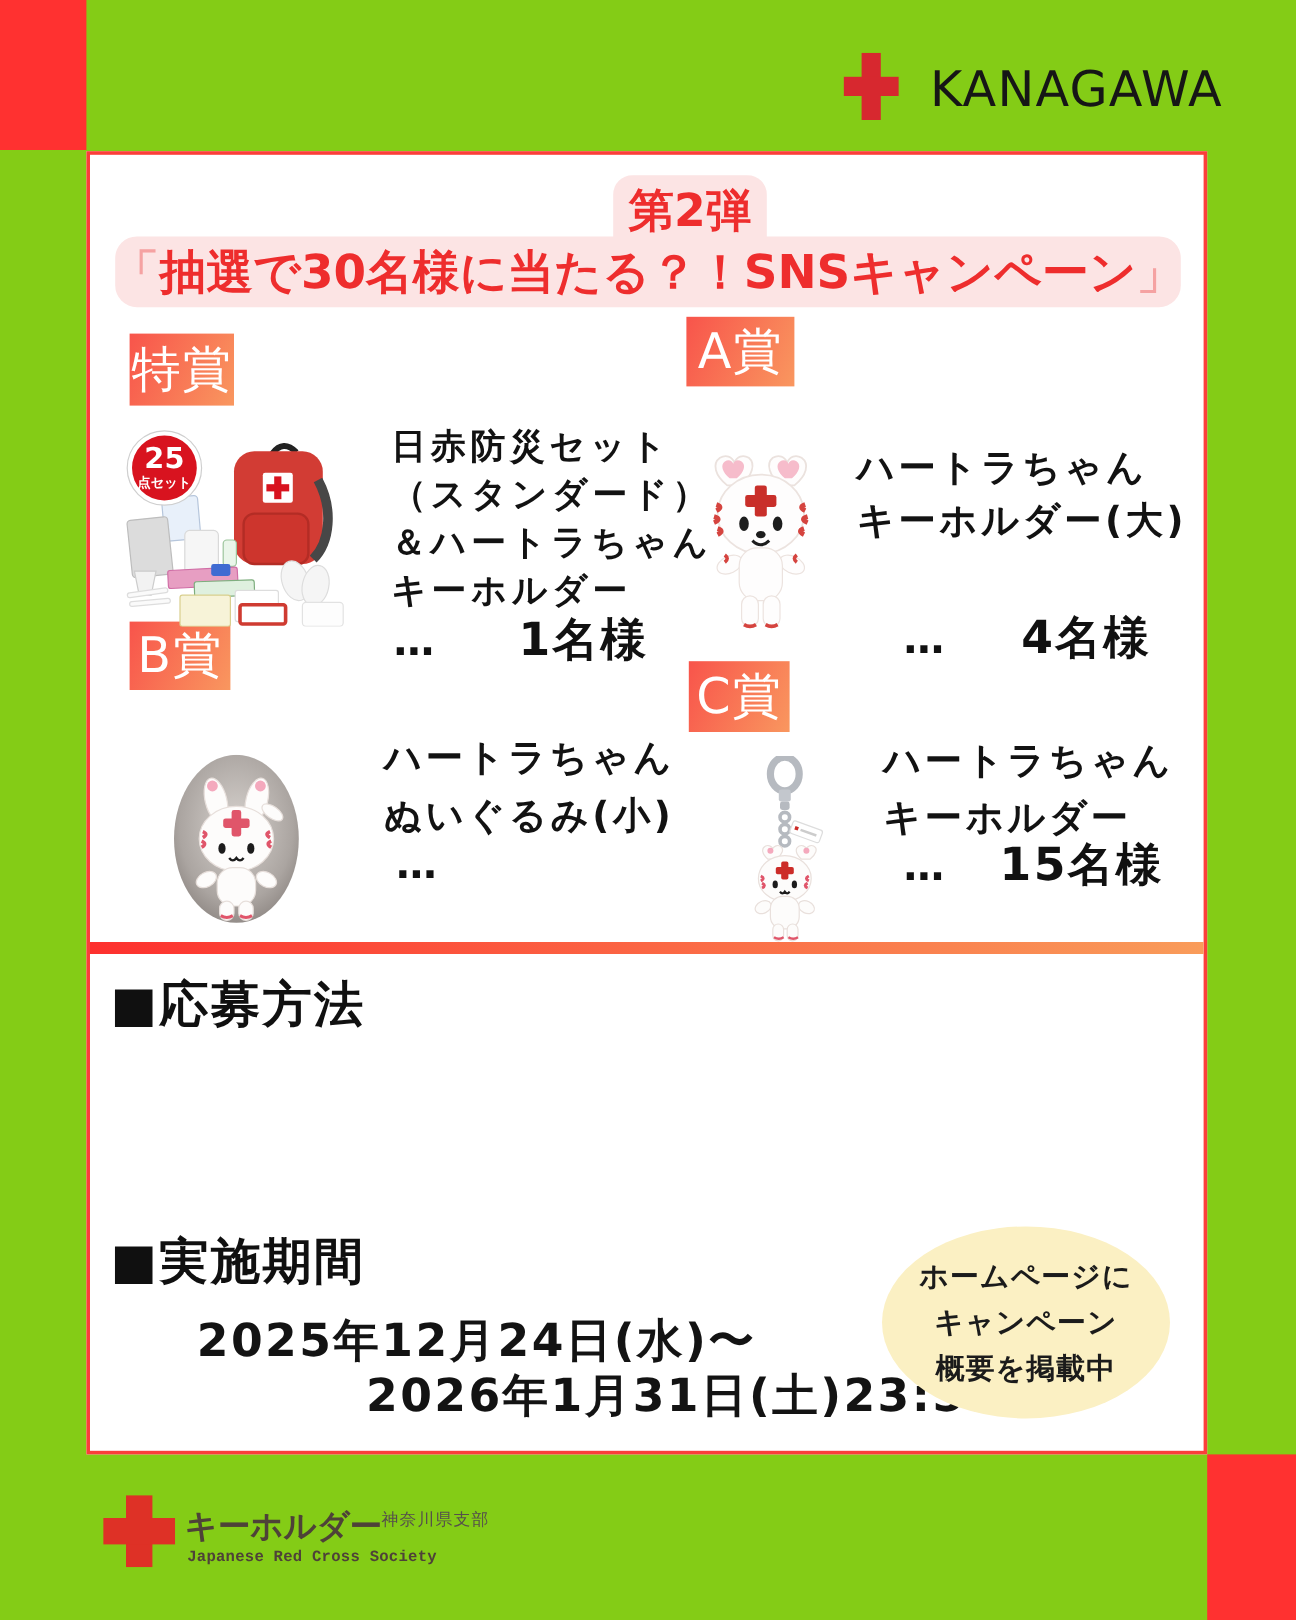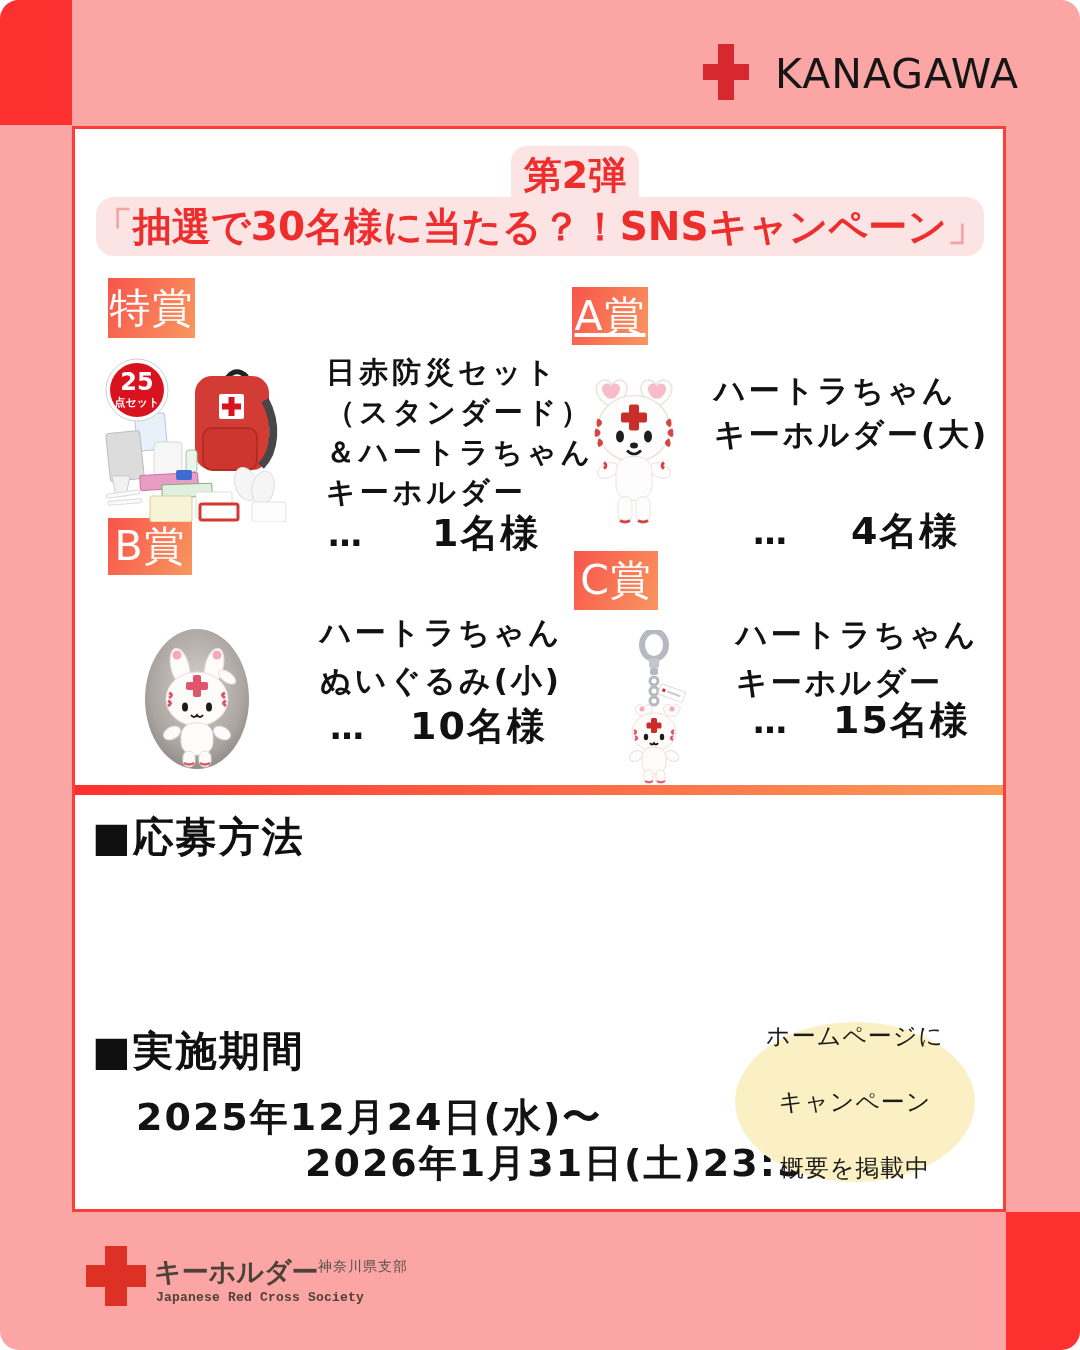--- a/index.html
+++ b/index.html
@@ -1,17 +1,17 @@
 <!DOCTYPE html>
 <html><head>
 <meta charset="utf-8">
 <style>
   html,body{margin:0;padding:0;background:#ffffff;}
-  .canvas{position:relative;width:1080px;height:1350px;background:#fca5a5;overflow:hidden;
-          font-family:"DejaVu Sans","Liberation Sans",sans-serif;color:#151515;border-radius:19px;}
+  .canvas{position:relative;width:1080px;height:1350px;background:#84cc16;overflow:hidden;
+          font-family:"DejaVu Sans","Liberation Sans",sans-serif;color:#151515;}
   .abs{position:absolute;}
 
   
   .corner{position:absolute;background:#ff3130;}
   #corner-tl{left:0;top:0;width:72px;height:125px;}
   #corner-br{left:1006px;top:1212px;width:74px;height:138px;}
 
   
   #brand-cross{left:703px;top:44px;width:46px;height:56px;}
   #brand-text{left:775px;top:50px;font-size:41px;letter-spacing:1px;color:#161616;font-weight:400;}
@@ -27,21 +27,21 @@
               display:flex;align-items:center;justify-content:center;}
   .title-red{color:#ee2d2d;font-weight:800;}
   #title-tab .title-red{font-size:38px;}
   #title-band .title-red{font-size:39px;letter-spacing:0;white-space:nowrap;}
   .bracket{color:#f5a2a2;font-weight:800;font-size:39px;}
 
   
   .prize-label{position:absolute;background:linear-gradient(115deg,#f8544b,#f9975f);color:#fff;
                display:flex;align-items:center;justify-content:center;font-size:41px;letter-spacing:1px;}
   #label-special{left:108px;top:278px;width:87px;height:60px;}
-  #label-a{left:572px;top:287px;width:76px;height:58px;text-decoration:underline;}
+  #label-a{left:572px;top:264px;width:90px;height:58px;}
   #label-b{left:108px;top:518px;width:84px;height:57px;}
   #label-c{left:574px;top:551px;width:84px;height:59px;}
 
   
   .item-lines{position:absolute;font-weight:700;color:#121212;}
   #special-lines{left:326px;top:352px;font-size:29px;line-height:40px;letter-spacing:4px;}
   #a-lines{left:714px;top:368px;font-size:31px;line-height:44px;letter-spacing:3px;}
   #b-lines{left:320px;top:608px;font-size:31px;line-height:48px;letter-spacing:3px;}
   #c-lines{left:736px;top:610px;font-size:31px;line-height:48px;letter-spacing:3px;}
 
@@ -62,27 +62,27 @@
   
   #divider{left:75px;top:785px;width:928px;height:10px;
            background:linear-gradient(90deg,#fd302e,#f99c5a);}
 
   
   .sec-heading{position:absolute;font-size:41px;font-weight:800;letter-spacing:2px;color:#101010;}
   #apply-heading{left:92px;top:810px;}
   #period-heading{left:92px;top:1024px;}
   #apply-lines{left:142px;top:878px;font-size:36px;line-height:58px;font-weight:700;letter-spacing:2px;color:#131313;white-space:nowrap;}
   .period-line{position:absolute;font-size:38px;font-weight:700;letter-spacing:2px;color:#131313;white-space:nowrap;}
-  #period-start{left:136px;top:1092px;}
+  #period-start{left:164px;top:1092px;}
   #period-end{left:305px;top:1138px;}
 
   
   #note{left:735px;top:1022px;width:240px;height:160px;border-radius:50%;background:#fbf0c3;
         display:flex;flex-direction:column;align-items:center;justify-content:center;
-        font-size:24px;font-weight:400;line-height:38px;letter-spacing:1px;color:#1b1b1b;text-align:center;gap:28px;}
+        font-size:24px;font-weight:700;line-height:38px;letter-spacing:1px;color:#1b1b1b;text-align:center;}
 
   
   #footer-cross{left:86px;top:1246px;width:60px;height:60px;}
   #footer-org{left:154px;top:1254px;font-size:27px;font-weight:800;color:#4e4238;letter-spacing:0;}
   #footer-en{left:156px;top:1290px;font-size:13px;font-weight:700;color:#4e4238;letter-spacing:0.2px;font-family:Liberation Mono, monospace;}
   #footer-branch{left:318px;top:1258px;font-size:14px;font-weight:400;color:#55504b;letter-spacing:1px;}
 </style>
 </head>
 <body>
 
@@ -248,21 +248,20 @@
     <span class="dots">…</span>
     <span class="winners">4名様</span>
   </div>
 
   <div class="item-lines" id="b-lines">
     <div>ハートラちゃん</div>
     <div>ぬいぐるみ(小)</div>
   </div>
   <div class="count-row" id="b-count">
     <span class="dots">…</span>
-    <span class="winners">10名様</span>
   </div>
 
   <div class="item-lines" id="c-lines">
     <div>ハートラちゃん</div>
     <div>キーホルダー</div>
   </div>
   <div class="count-row" id="c-count">
     <span class="dots">…</span>
     <span class="winners">15名様</span>
   </div>

